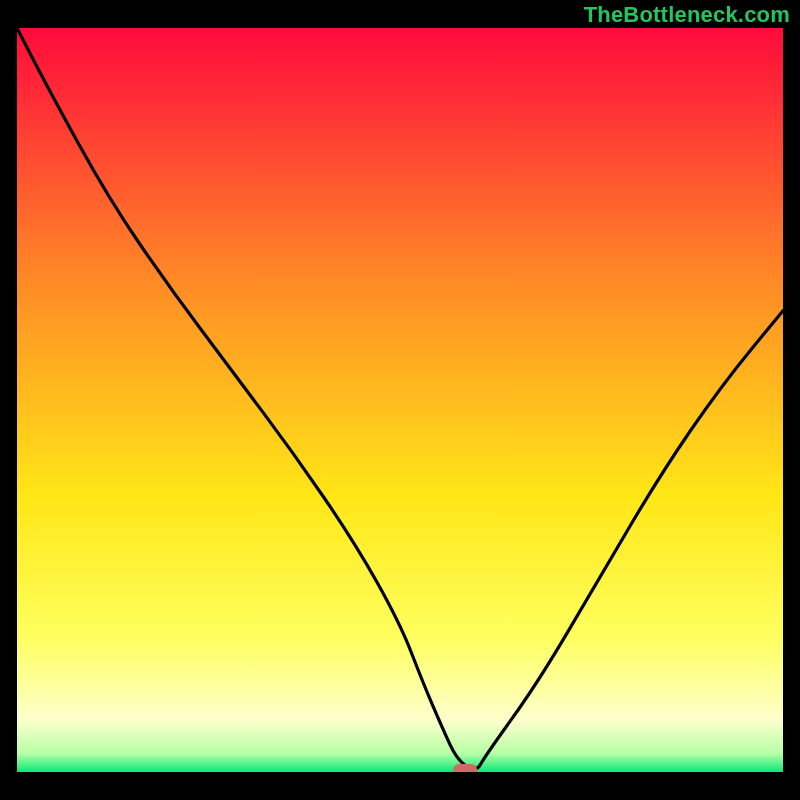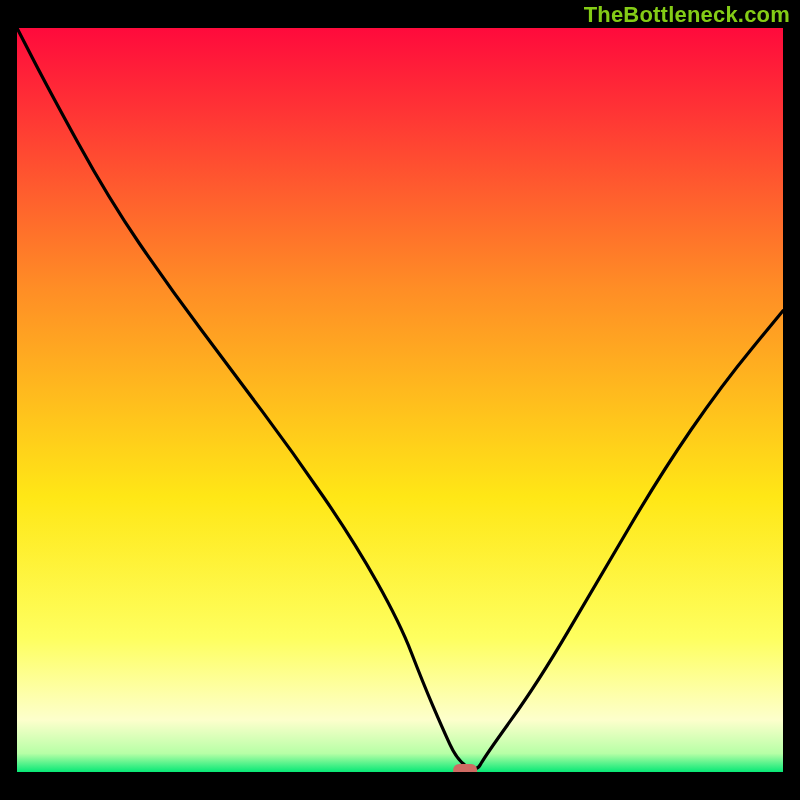--- a/index.html
+++ b/index.html
@@ -14,21 +14,21 @@
   .frame {
     position: relative;
     width: 800px;
     height: 800px;
     background: #000;
   }
   .watermark {
     position: absolute;
     top: 2px;
     right: 10px;
-    color: #84cc16;
+    color: #22c55e;
     font-size: 22px;
     font-weight: 600;
     letter-spacing: 0.2px;
     z-index: 30;
   }
   .plot-wrap {
     position: absolute;
     left: 17px;
     top: 28px;
     width: 766px;

